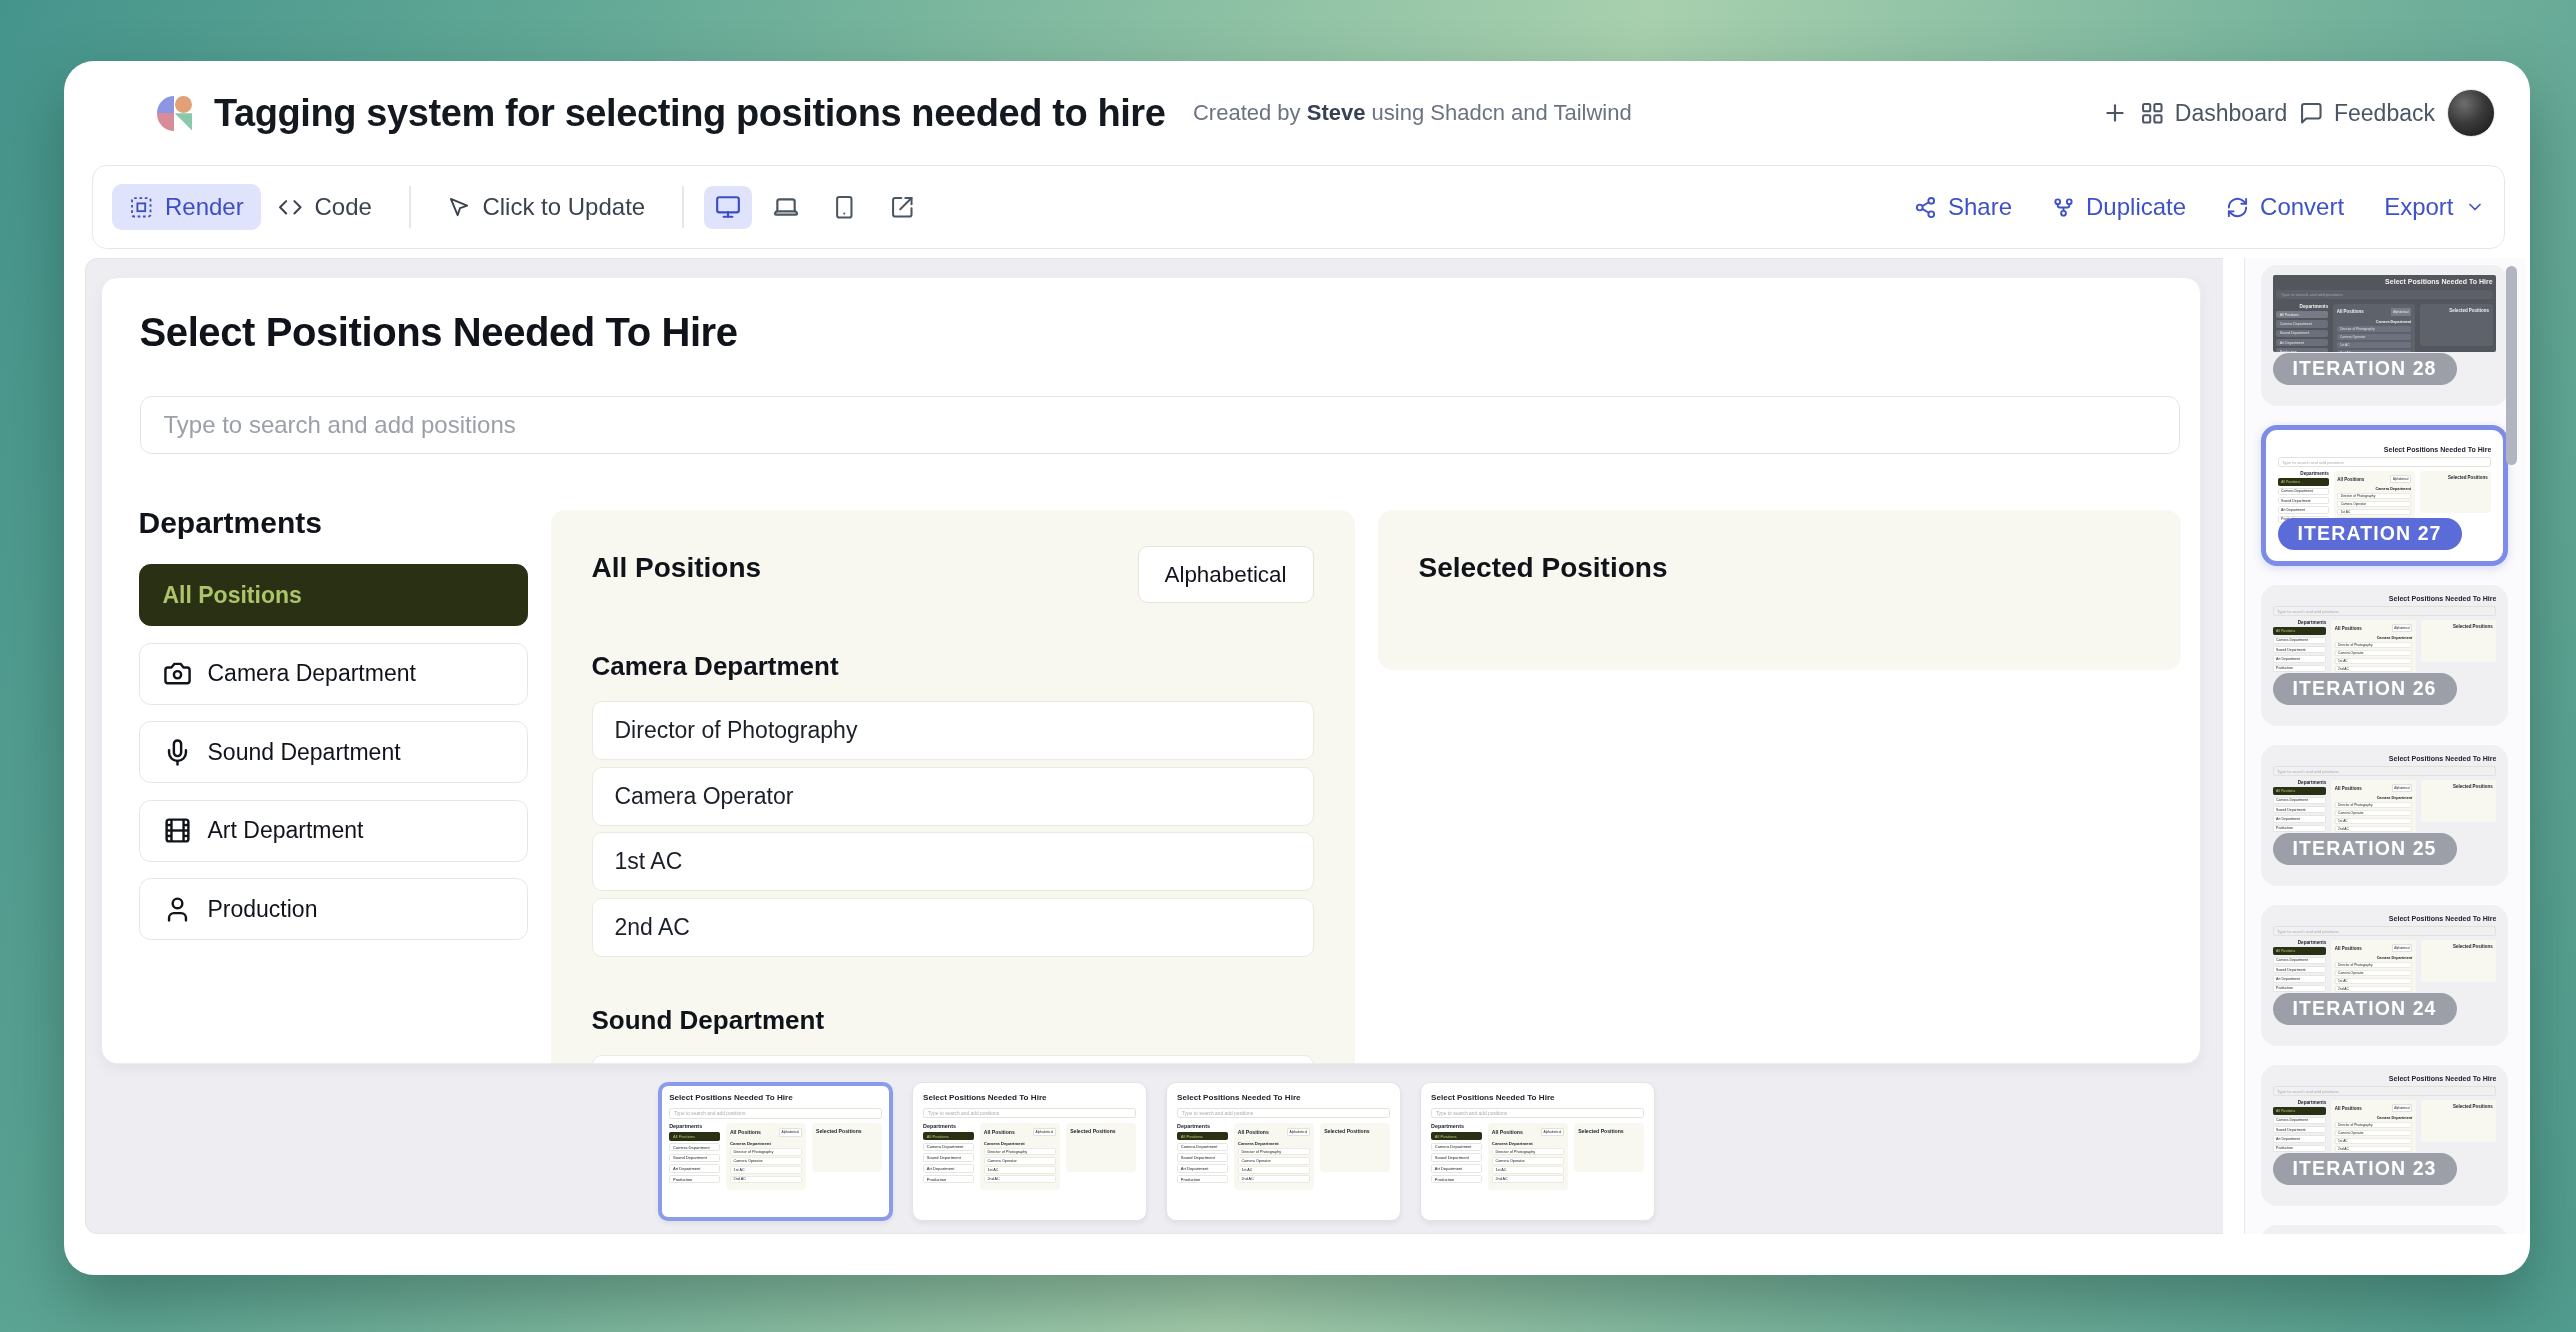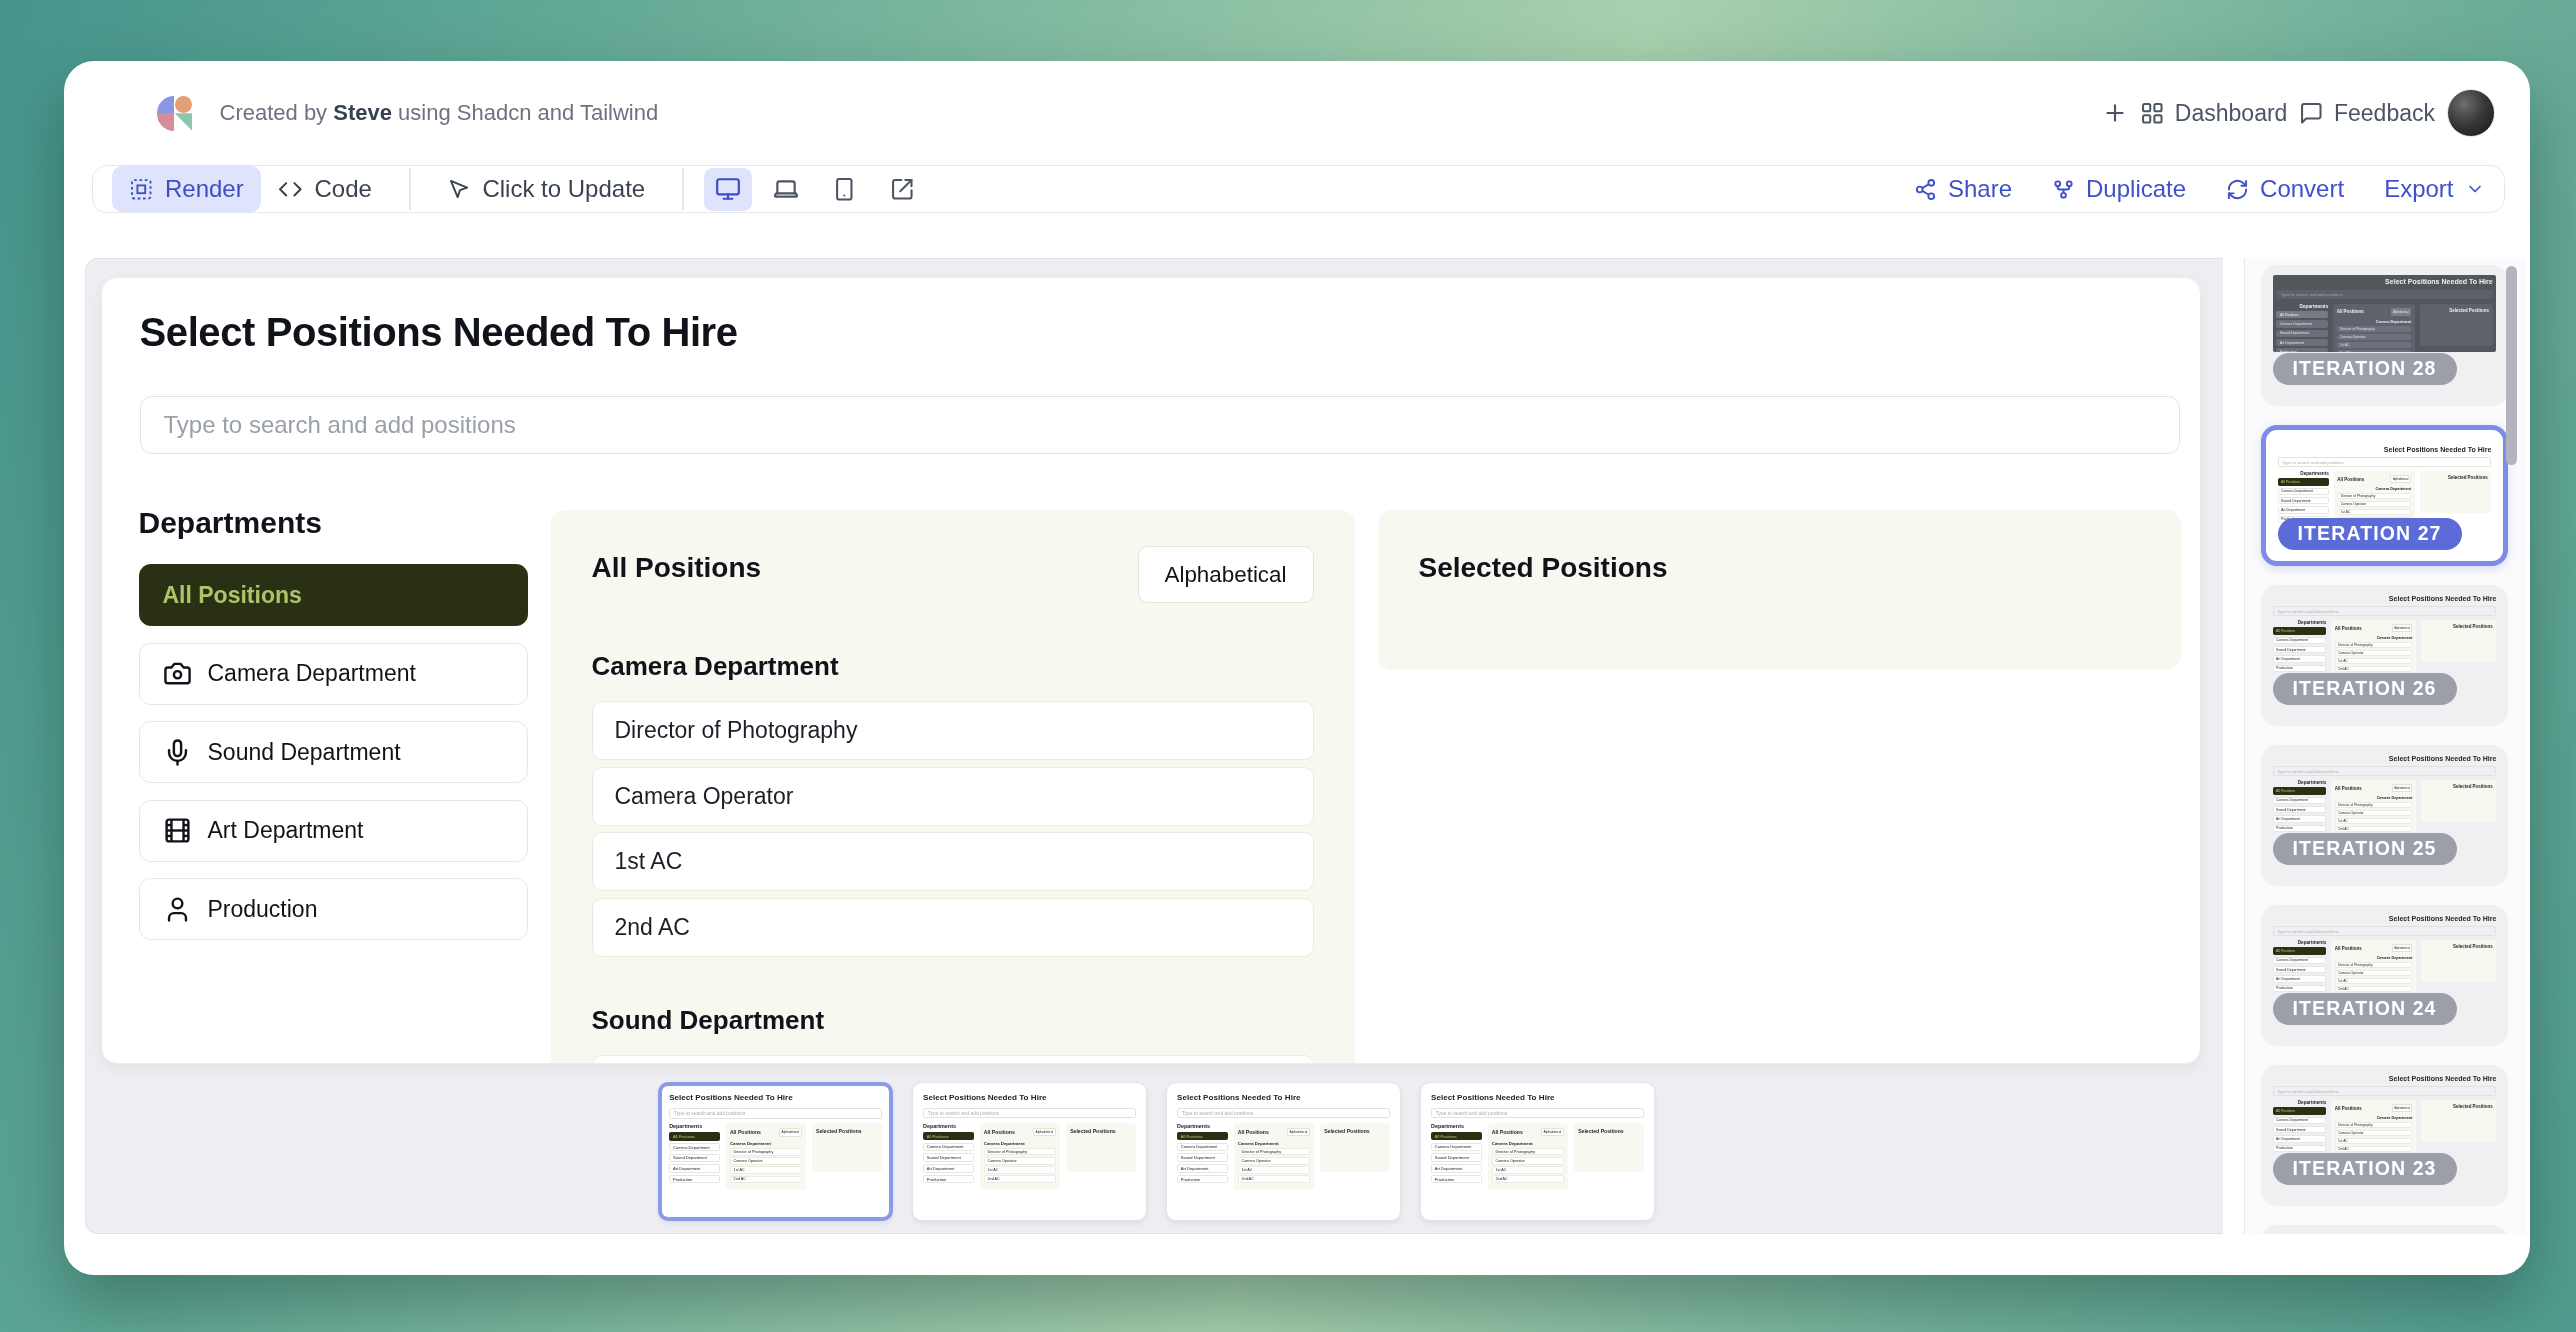--- a/index.html
+++ b/index.html
@@ -21,21 +21,21 @@
   .hdr-sub{margin-left:27.5px;font-size:22px;color:#6b7280;white-space:nowrap;}
   .hdr-sub b{color:#374151;}
   .hdr-spacer{flex:1;}
   .hdr-right{display:flex;align-items:center;gap:12px;color:#4b5563;}
   .hdr-item{display:flex;align-items:center;gap:10px;font-size:23px;color:#4b5563;cursor:pointer;}
   .icon{display:inline-flex;}
   .icon svg{display:block;}
   .avatar{width:48px;height:48px;border-radius:50%;background:radial-gradient(circle at 35% 30%,#6e6e6e 0%,#3a3a3a 45%,#151515 100%);border:1.4px solid #e5e7eb;}
 
   
-  .tbar{position:absolute;left:27.5px;top:104px;width:2413px;height:48px;border:1.4px solid #e6e7ea;border-radius:14.5px;
+  .tbar{position:absolute;left:27.5px;top:104px;width:2413px;height:84px;border:1.4px solid #e6e7ea;border-radius:14.5px;
     background:#fff;display:flex;align-items:center;padding:0 19px;}
   .tb-btn{display:flex;align-items:center;gap:11.6px;font-size:24px;color:#3b4350;padding:8.7px 17.3px;border-radius:10px;cursor:pointer;}
   .tb-btn.active{background:#dfe3fc;color:#3d4ec2;}
   .tb-sep{width:1.4px;height:42px;background:#e6e7ea;margin:0 20px;}
   .dev-group{display:flex;align-items:center;gap:10px;}
   .dev-btn{display:flex;align-items:center;justify-content:center;width:48px;height:43px;border-radius:8.7px;color:#4b5563;cursor:pointer;}
   .dev-btn.active{background:#dfe3fc;color:#3d4ec2;}
   .tb-right{margin-left:auto;display:flex;align-items:flex-end;gap:40px;}
   .tb-link{display:flex;align-items:center;gap:11px;font-size:24px;color:#3f51c8;cursor:pointer;}
 
@@ -120,20 +120,21 @@
 <div class="stage">
   <div class="window">
 
     <div class="hdr">
       <div class="logo">
         <i class="tl"></i>
           <i class="tr"></i>
           <i class="bl"></i>
           <i class="br"></i>
       </div>
+      <div class="hdr-title">Tagging system for selecting positions needed to hire</div>
       <div class="hdr-sub">
         <span>Created by </span><b>Steve</b><span> using Shadcn and Tailwind</span>
       </div>
       <div class="hdr-spacer"></div>
       <div class="hdr-right">
         <span class="icon">
           <svg width="26" height="26" viewBox="0 0 24 24" fill="none" stroke="currentColor" stroke-width="2" stroke-linecap="round">
               <path d="M5 12h14"></path>
               <path d="M12 5v14"></path>
             </svg>

